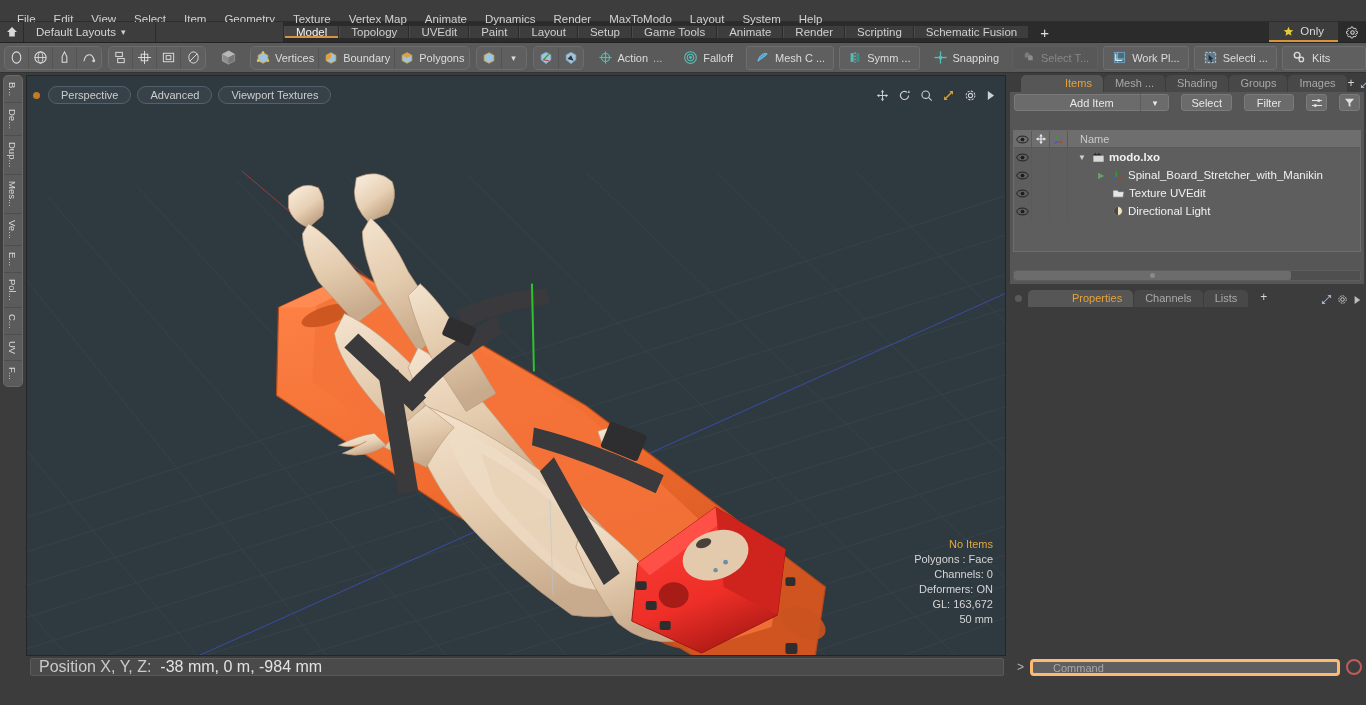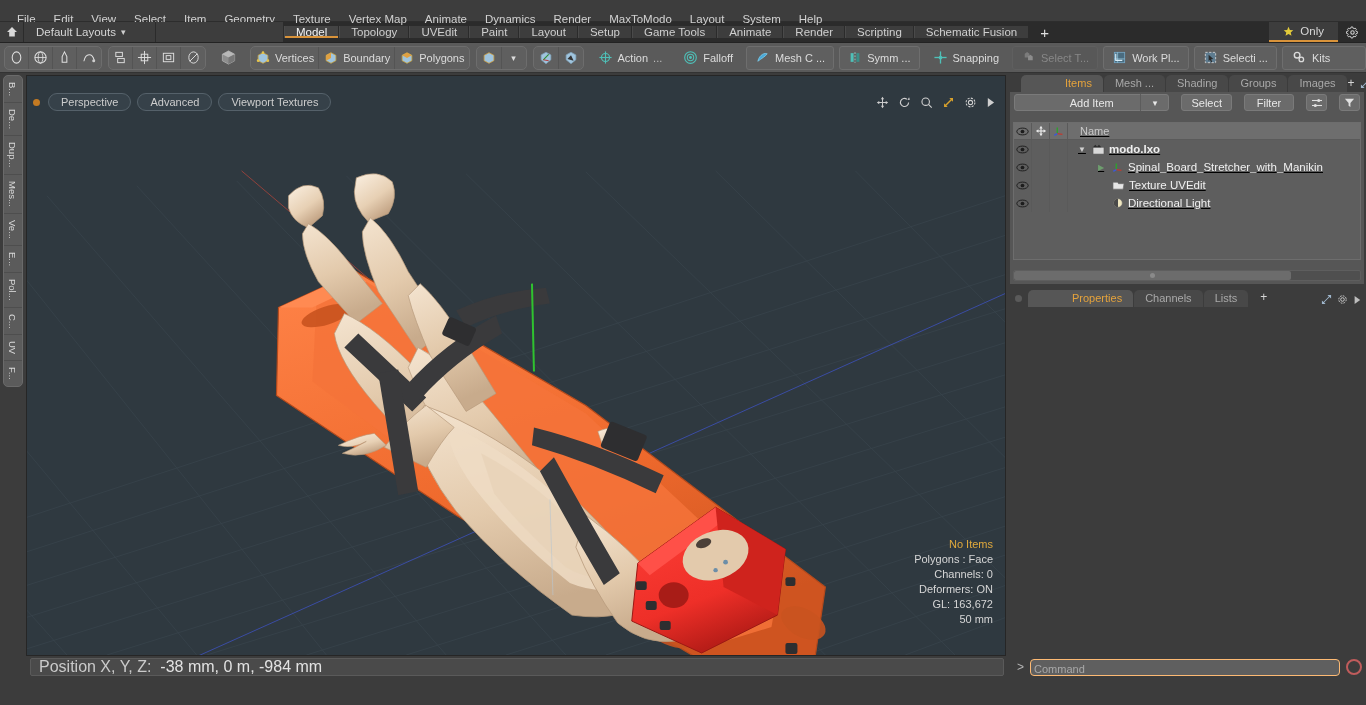--- a/index.html
+++ b/index.html
@@ -100,21 +100,21 @@
     letter-spacing: 0px; cursor: default; line-height: 16px;
   }
   .vtab:last-child { border-bottom: none; }
 
   
   .vp-wrap { flex: 1; background: #3c3c3c; padding: 2px 2px 0 0; display: flex; flex-direction: column; }
   .viewport { position: relative; flex: 1; background: #2f3940; overflow: hidden;
     border: 1px solid #262626; }
 
   .vp-header {
-    position: absolute; top: 15px; left: 0; right: 0; height: 22px; display: flex;
+    position: absolute; top: 8px; left: 0; right: 0; height: 22px; display: flex;
     align-items: center; padding: 0 6px; gap: 6px; z-index: 20;
   }
   .vp-dot { width: 7px; height: 7px; border-radius: 50%; background: #c47a22; margin-right: 2px; }
   .vp-pill {
     font-size: 11px; color: #cdcdcd; padding: 2px 12px; border: 1px solid #55616a;
     border-radius: 9px; background: rgba(60,72,80,.55); white-space: nowrap;
   }
   .vp-icons { margin-left: auto; display: flex; align-items: center; gap: 9px; padding-right: 4px; }
 
   .vp-stats {
@@ -170,22 +170,22 @@
   .btn-sm {
     height: 17px; min-width: 50px; background: #6b6b6b; border: 1px solid #7a7a7a;
     border-radius: 3px; font-size: 11px; color: #e8e8e8; display: flex;
     align-items: center; justify-content: center; padding: 0 9px;
   }
   .btn-ic {
     height: 17px; width: 21px; background: #6b6b6b; border: 1px solid #7a7a7a;
     border-radius: 3px; display: flex; align-items: center; justify-content: center;
   }
 
-  .tree-wrap { flex: 1; margin: 8px 3px; background: #5e5e5e; border: 1px solid #6d6d6d;
-    display: flex; flex-direction: column; min-height: 0; text-decoration: underline; }
+  .tree-wrap { flex: 1; margin: 16px 3px; background: #5e5e5e; border: 1px solid #6d6d6d;
+    display: flex; flex-direction: column; min-height: 0; }
   .tree-head { height: 17px; display: flex; align-items: center; background: #6e6e6e;
     border-bottom: 1px solid #5a5a5a; }
   .col-eye, .col-lock, .col-ax { width: 18px; display: flex; align-items: center;
     justify-content: center; border-right: 1px solid #5a5a5a; height: 100%; }
   .col-name { flex: 1; font-size: 11px; color: #c9c9c9; padding-left: 12px;
     display: flex; align-items: center; }
   .tree-rows { flex: 1; overflow: hidden; }
   .trow { height: 18px; display: flex; align-items: center; }
   .trow .tnamecell { flex: 1; display: flex; align-items: center; gap: 4px;
     font-size: 11.5px; color: #f0f0f0; height: 100%; padding-left: 4px; }
@@ -200,23 +200,23 @@
   .hscroll .thumb::after { content: ""; position: absolute; left: 50%; top: 50%;
     width: 5px; height: 5px; margin: -2.5px 0 0 -2.5px; border-radius: 50%;
     background: #8a8a8a; }
 
   .props-body { background: #3c3c3c; flex: 1; margin: 0 2px 0; }
 
   .cmdbar { height: 22px; display: flex; align-items: center; gap: 6px;
     padding: 0 4px; background: #3c3c3c; }
   .cmd-gt { color: #b5b5b5; font-size: 12px; padding-left: 5px; }
   .cmd-input {
-    flex: 1; height: 17px; background: #5f5f5f; border: 1px solid #fdba74;
-    border-radius: 4px; font-size: 11px; color: #a8a8a8; padding: 0 3px;
-    display: flex; align-items: flex-end;
+    flex: 1; height: 17px; background: #5f5f5f; border: 3px solid #fdba74;
+    border-radius: 4px; font-size: 11px; color: #a8a8a8; padding: 0 20px;
+    display: flex; align-items: flex-start;
   }
   .cmd-rec { width: 16px; height: 16px; border-radius: 50%; border: 2px solid #c05c5c; }
 
   svg { display: block; }
 </style>
 </head>
 <body>
 
 <div class="app">
 

